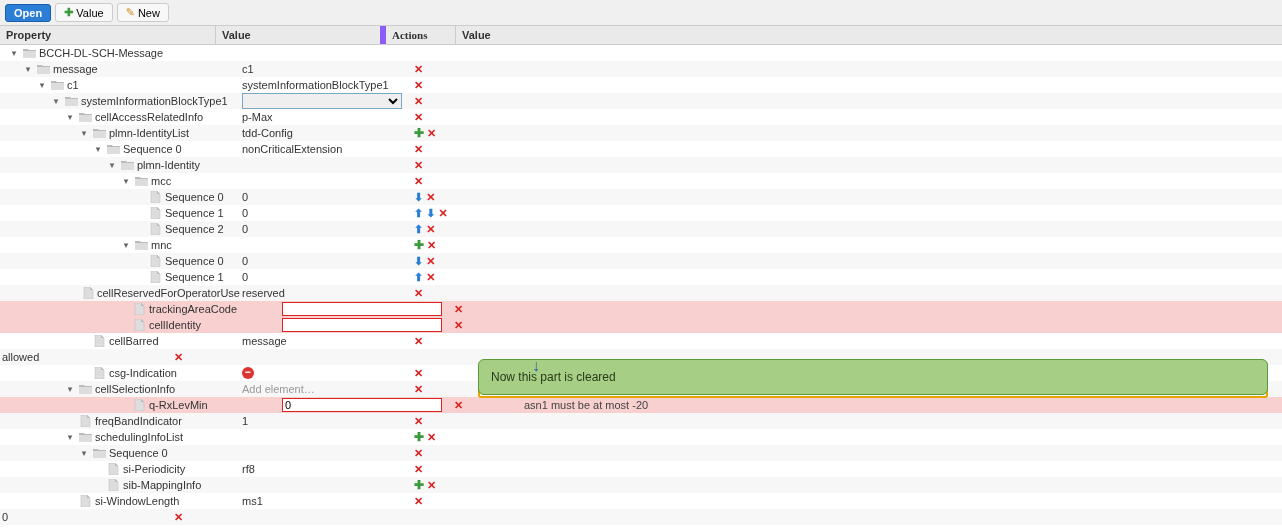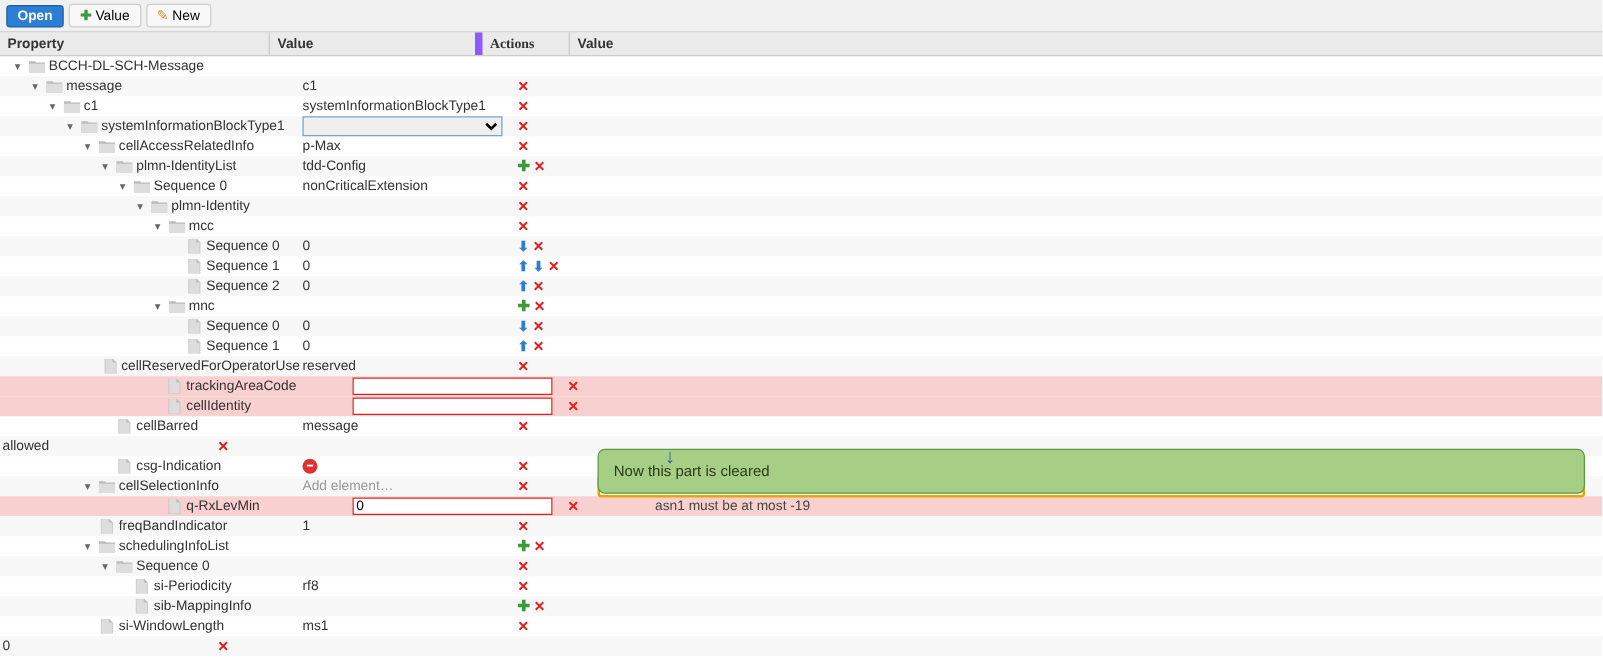--- a/index.html
+++ b/index.html
@@ -623,21 +623,21 @@
           </svg>
         </span>
         <span>q-RxLevMin</span>
       </div>
       <div class="value-cell">
         <input class="val-input" value="0" style="">
       </div>
       <div class="actions-cell">
         <span class="act-x">✕</span>
       </div>
-      <div class="info-cell">asn1 must be at most -19</div>
+      <div class="info-cell">asn1 must be at most -20</div>
     </div>
     <div class="row alt">
       <div class="prop-cell">
         <span class="pad" style="width: 62px;"></span>
         <span class="toggle"></span>
         <span class="ico leaf">
           <svg width="11" height="12" viewBox="0 0 11 12">
             <path fill="#ddd" stroke="#bbb" stroke-width="0.5" d="M1 0h6l3 3v9H1z"></path>
             <path fill="#bbb" d="M7 0v3h3z"></path>
           </svg>

